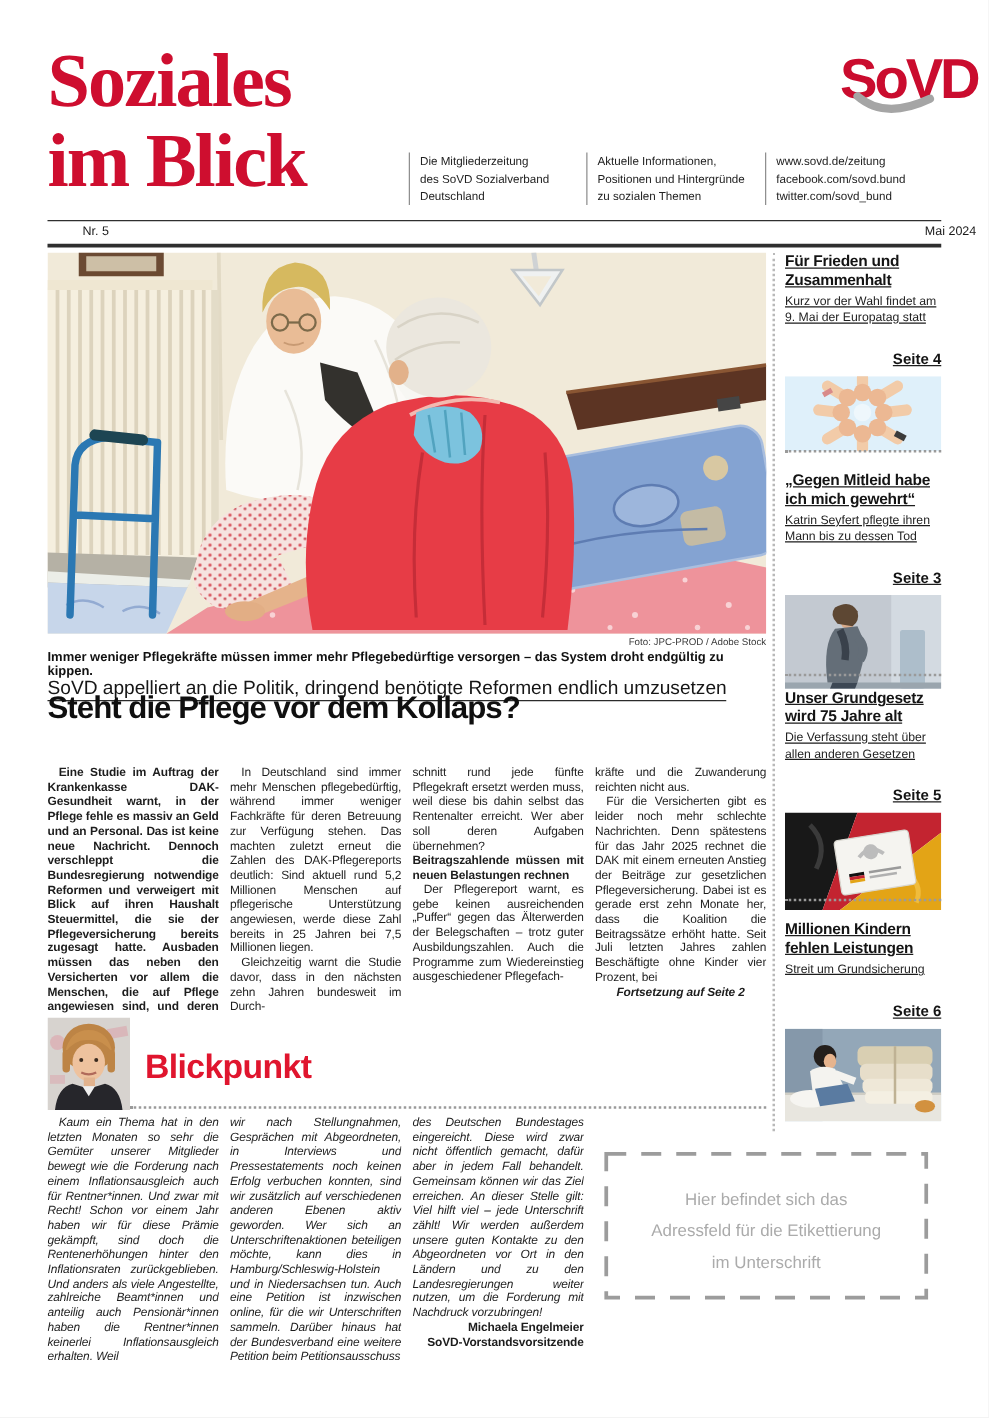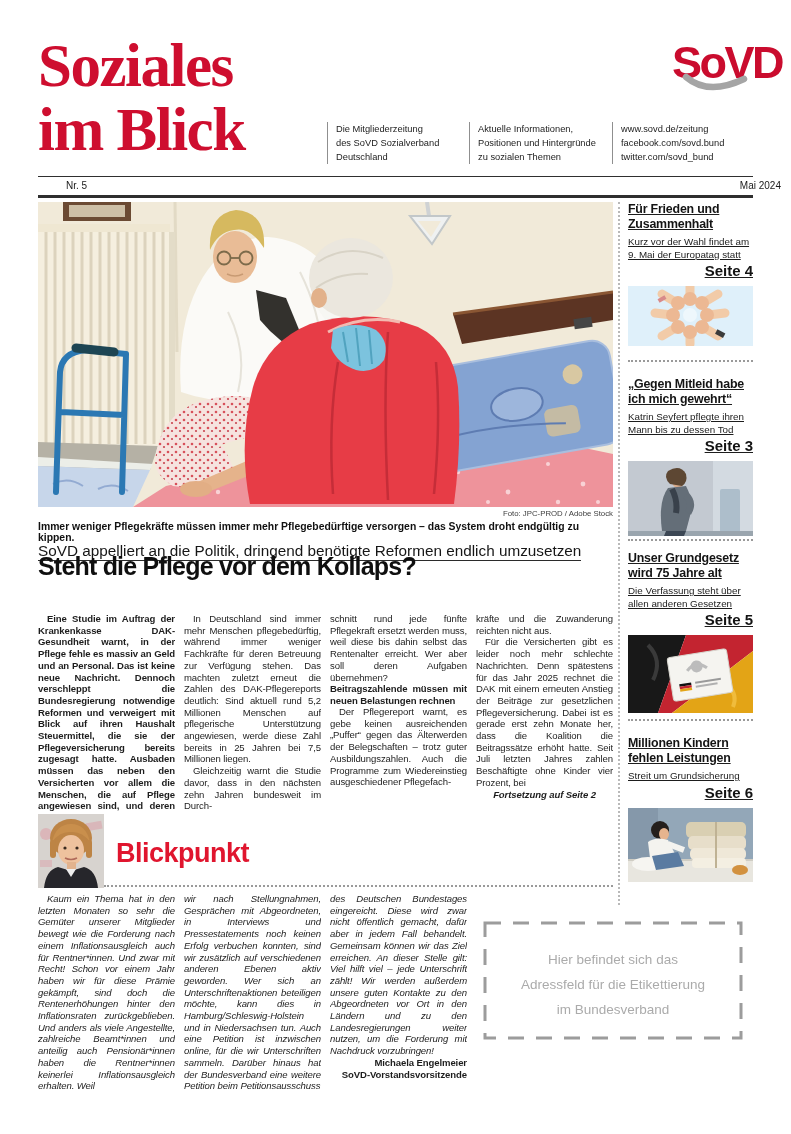--- a/index.html
+++ b/index.html
@@ -39,21 +39,21 @@
   .bold{font-weight:bold;}
   .indent{text-indent:9px;}
   .subhead{font-weight:bold;margin:4px 0 1px 0;line-height:11.4px;}
   .more{font-weight:bold;font-style:italic;text-align:center;margin-top:1px;}
 
   
   .v-dotted{left:618px;top:202px;height:703px;border-left:2px dotted #b9b9b9;width:0;}
   .side-item{left:628px;width:125px;text-decoration:underline;}
   .side-title{font-size:12.4px;line-height:14.5px;font-weight:bold;color:#141414;letter-spacing:-0.2px;}
   .side-teaser{margin-top:5px;font-size:9.8px;line-height:12.6px;color:#222;}
-  .side-page{font-size:15px;font-weight:bold;text-align:right;margin-top:1px;color:#141414;}
+  .side-page{font-size:12px;font-weight:bold;text-align:right;margin-top:19px;color:#141414;}
   .side-img{margin-top:7px;display:block;}
   .side-div{position:absolute;left:0;right:0;bottom:0;border-top:2px dotted #9a9a9a;}
 
   
   .bp-avatar{left:38px;top:814px;width:66px;height:74px;}
   .bp-heading{left:116px;top:838px;font-size:27px;font-weight:bold;color:#e0152e;letter-spacing:-0.5px;}
   .bp-rule{left:104px;top:885px;width:509px;border-top:2px dotted #9a9a9a;height:0;}
   .bp-cols{left:38px;top:893px;width:429px;height:205px;display:flex;gap:9px;}
   .bp-cols .col{font-style:italic;}
   .signature{font-style:normal;font-weight:bold;text-align:right;margin-top:2px;}
@@ -369,17 +369,17 @@
     </div>
   </div>
 
   <div class="abs addr-box">
     <svg width="260" height="119" viewBox="0 0 260 119" style="position:absolute;left:0;top:0;">
       <rect x="2" y="2" width="256" height="115" fill="none" stroke="#9c9c9c" stroke-width="3" stroke-dasharray="16 12"></rect>
     </svg>
     <div class="addr-text">
       <div>Hier befindet sich das</div>
       <div>Adressfeld für die Etikettierung</div>
-      <div>im Bundesverband</div>
+      <div>im Unterschrift</div>
     </div>
   </div>
 
 </div>
 
 </body></html>

